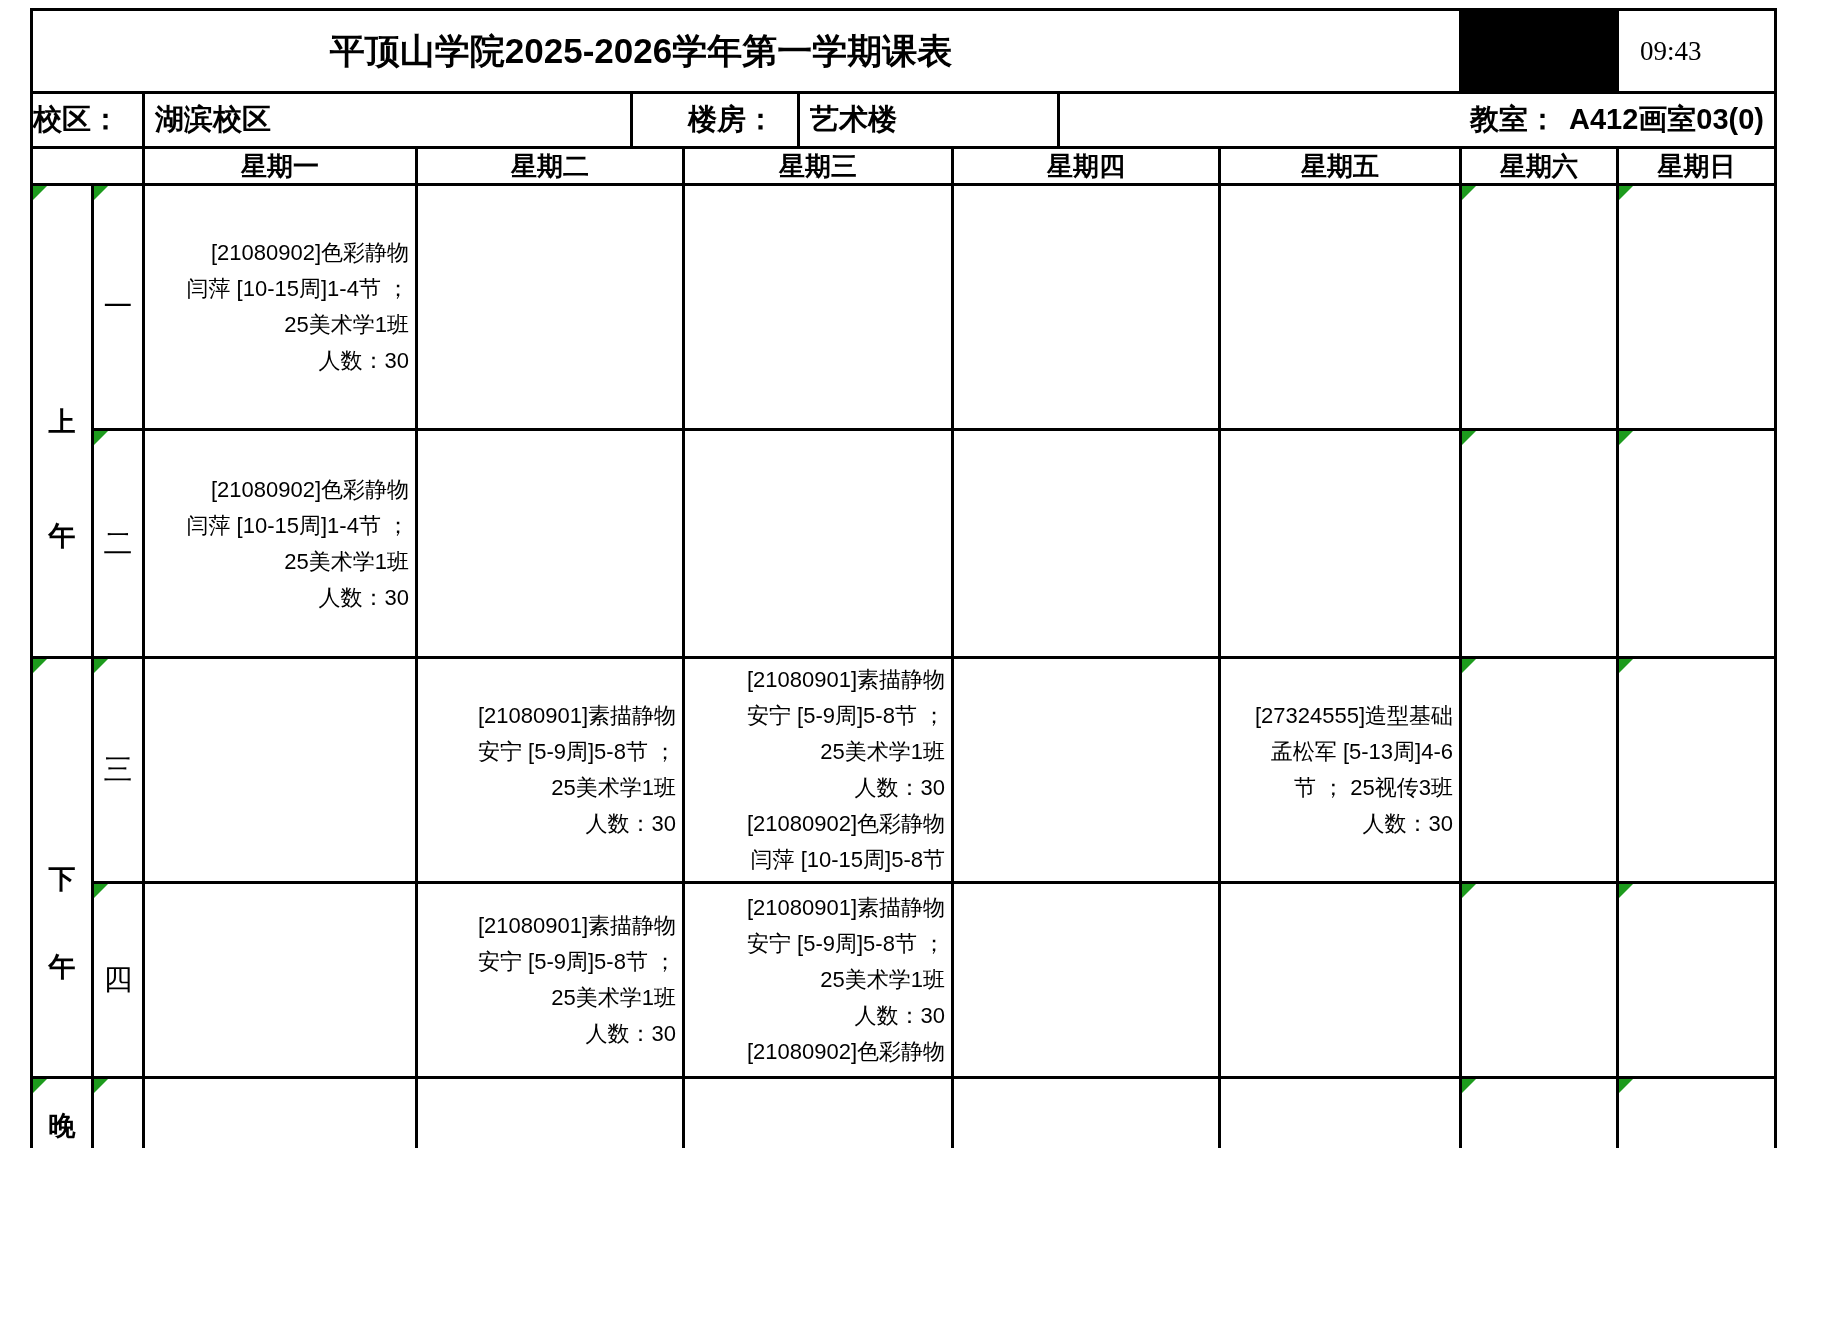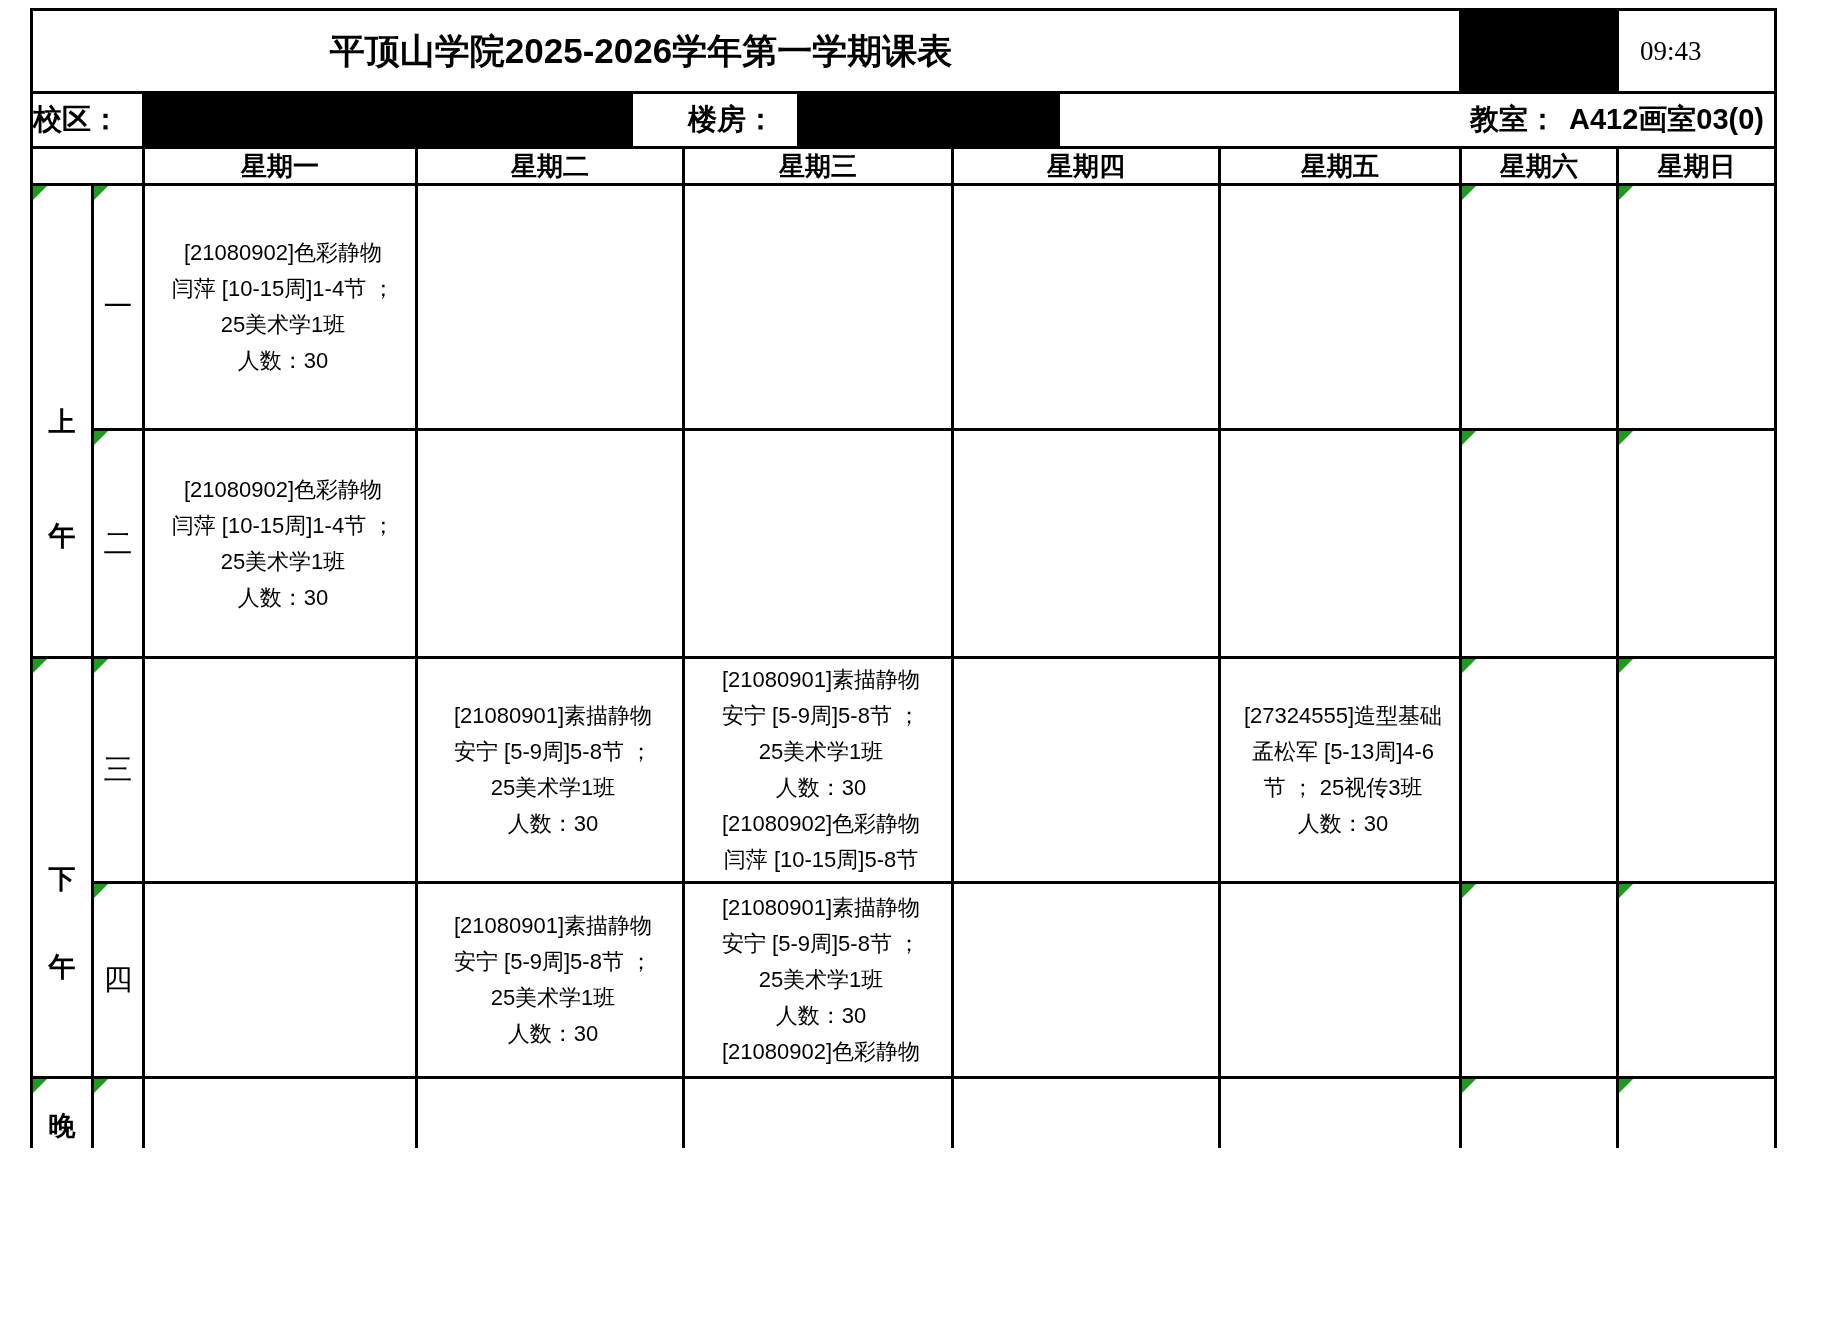--- a/index.html
+++ b/index.html
@@ -51,21 +51,21 @@
   .gap-am{gap:84px;padding-top:116px;}
   .gap-pm{gap:58px;padding-top:110px;}
   .gap-eve{gap:42px;}
   .period{
     font-size:29px;font-weight:normal;
     justify-content:center;
     font-family:"Liberation Serif","DejaVu Serif",serif;
   }
   .course{
     flex-direction:column;
-    align-items:center;
+    align-items:flex-end;
     justify-content:center;
     padding:0 6px 0 12px;
     font-size:22px;
     font-weight:500;
     line-height:36px;
   }
   .course .line{white-space:pre;}
   .course.top{justify-content:flex-start;padding-top:6px;}
   .note-label{
     align-items:flex-start;
@@ -89,21 +89,23 @@
 </head>
 <body>
 
 <div class="page">
   <div class="sheet">
 
     <div class="cell title-cell" style="grid-area:1/1/2/11">平顶山学院2025-2026学年第一学期课表</div>
     <div class="cell serif datetime time-cell" style="grid-area:1/12/2/13">09:43</div>
 
     <div class="cell info-label pad14" style="grid-area:2/1/3/3">校区：</div>
+    <div class="cell info-label pad10" style="grid-area:2/3/3/5">湖滨校区</div>
     <div class="cell info-label pad55" style="grid-area:2/5/3/7">楼房：</div>
+    <div class="cell info-label pad10" style="grid-area:2/7/3/9">艺术楼</div>
     <div class="cell room-cell" style="grid-area:2/9/3/13">
       <span>教室：</span>
         <span>A412画室03(0)</span>
     </div>
 
     <div class="cell" style="grid-area:3/1/4/3"></div>
     <div class="cell weekday" style="grid-area:3/3/4/4">星期一</div>
     <div class="cell weekday" style="grid-area:3/4/4/6">星期二</div>
     <div class="cell weekday" style="grid-area:3/6/4/8">星期三</div>
     <div class="cell weekday" style="grid-area:3/8/4/10">星期四</div>

